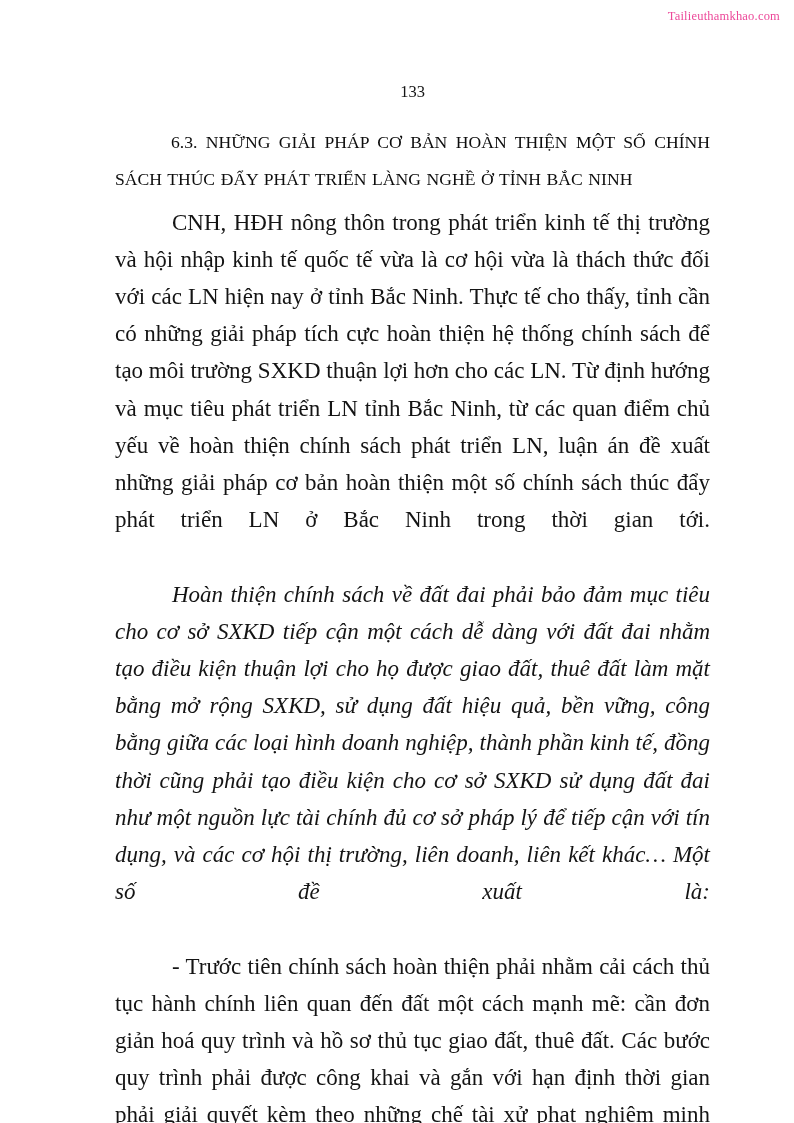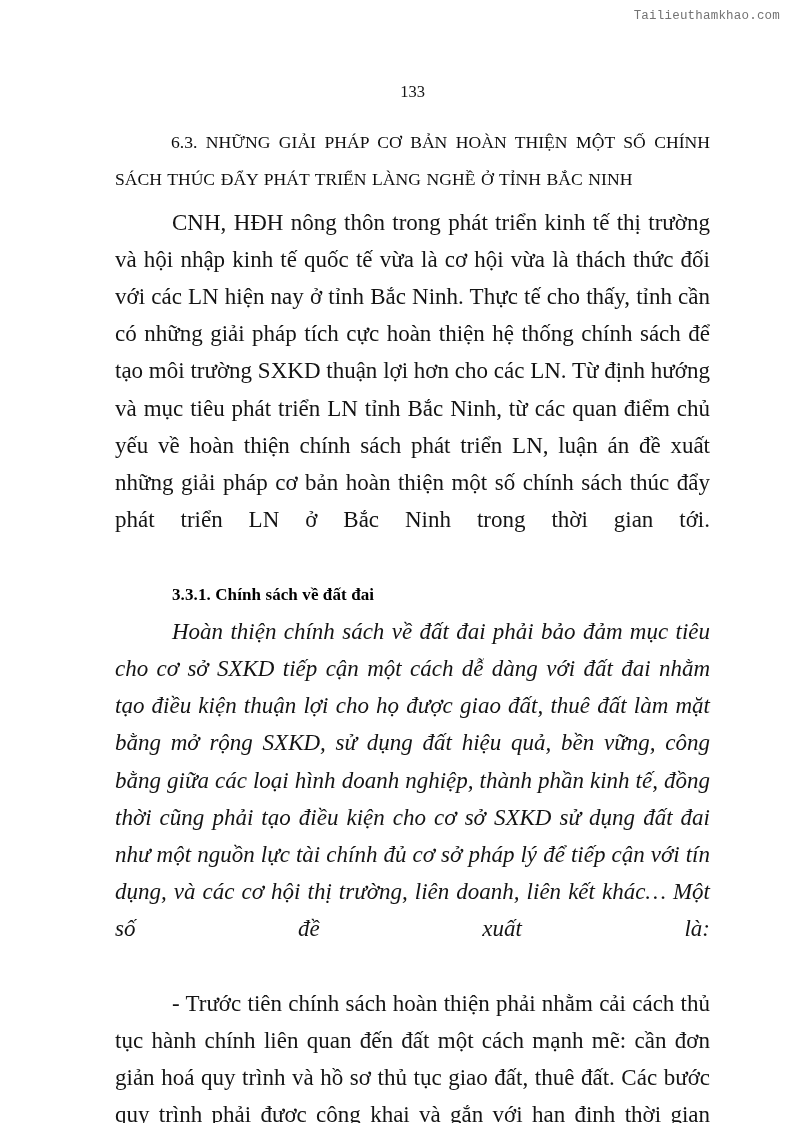--- a/index.html
+++ b/index.html
@@ -15,24 +15,24 @@
     font-family: "Liberation Serif", "DejaVu Serif", serif;
     color: #111111;
     -webkit-font-smoothing: antialiased;
   }
 
   
   .watermark {
     position: absolute;
     top: 9px;
     right: 14px;
-    font-family: Liberation Mono, monospace;
+    font-family: Liberation Serif, serif;
     font-size: 12.5px;
     letter-spacing: 0.2px;
-    color: #737373;
+    color: #ec4899;
     white-space: nowrap;
     user-select: none;
   }
 
   
   .page {
     position: absolute;
     left: 115px;
     top: 0;
     width: 595px;
@@ -104,19 +104,18 @@
 <div class="watermark">Tailieuthamkhao.com</div>
 
 <div class="page">
 
   <div class="page-number">133</div>
 
   <div class="section-heading">6.3. NHỮNG GIẢI PHÁP CƠ BẢN HOÀN THIỆN MỘT SỐ CHÍNH SÁCH THÚC ĐẨY PHÁT TRIỂN LÀNG NGHỀ Ở TỈNH BẮC NINH</div>
 
   <p class="body-text first-para">CNH, HĐH nông thôn trong phát triển kinh tế thị trường và hội nhập kinh tế quốc tế vừa là cơ hội vừa là thách thức đối với các LN hiện nay ở tỉnh Bắc Ninh. Thực tế cho thấy, tỉnh cần có những giải pháp tích cực hoàn thiện hệ thống chính sách để tạo môi trường SXKD thuận lợi hơn cho các LN. Từ định hướng và mục tiêu phát triển LN tỉnh Bắc Ninh, từ các quan điểm chủ yếu về hoàn thiện chính sách phát triển LN, luận án đề xuất những giải pháp cơ bản hoàn thiện một số chính sách thúc đẩy phát triển LN ở Bắc Ninh trong thời gian tới.</p>
 
-  <div class="sub-heading">3.3.1. Chính sách về đất đai</div>
 
   <p class="body-text after-subheading">Hoàn thiện chính sách về đất đai phải bảo đảm mục tiêu cho cơ sở SXKD tiếp cận một cách dễ dàng với đất đai nhằm tạo điều kiện thuận lợi cho họ được giao đất, thuê đất làm mặt bằng mở rộng SXKD, sử dụng đất hiệu quả, bền vững, công bằng giữa các loại hình doanh nghiệp, thành phần kinh tế, đồng thời cũng phải tạo điều kiện cho cơ sở SXKD sử dụng đất đai như một nguồn lực tài chính đủ cơ sở pháp lý để tiếp cận với tín dụng, và các cơ hội thị trường, liên doanh, liên kết khác… Một số đề xuất là:</p>
 
   <p class="body-text dash-para">- Trước tiên chính sách hoàn thiện phải nhằm cải cách thủ tục hành chính liên quan đến đất một cách mạnh mẽ: cần đơn giản hoá quy trình và hồ sơ thủ tục giao đất, thuê đất. Các bước quy trình phải được công khai và gắn với hạn định thời gian phải giải quyết kèm theo những chế tài xử phạt nghiêm minh đối với những hành vi cản trở, trì trệ trong giải quyết các thủ tục hành chính. Trong cơ quan liên quan phải nghiên cứu và áp dụng cơ chế một cửa, áp dụng tiêu chuẩn ISO nhằm minh bạch, đơn giản, thuận tiện và nhanh chóng giải quyết các thủ tục. Nên giao một đầu mối là Sở Tài nguyên môi trường đảm nhiệm.</p>
 
 </div>
 
 </body></html>

